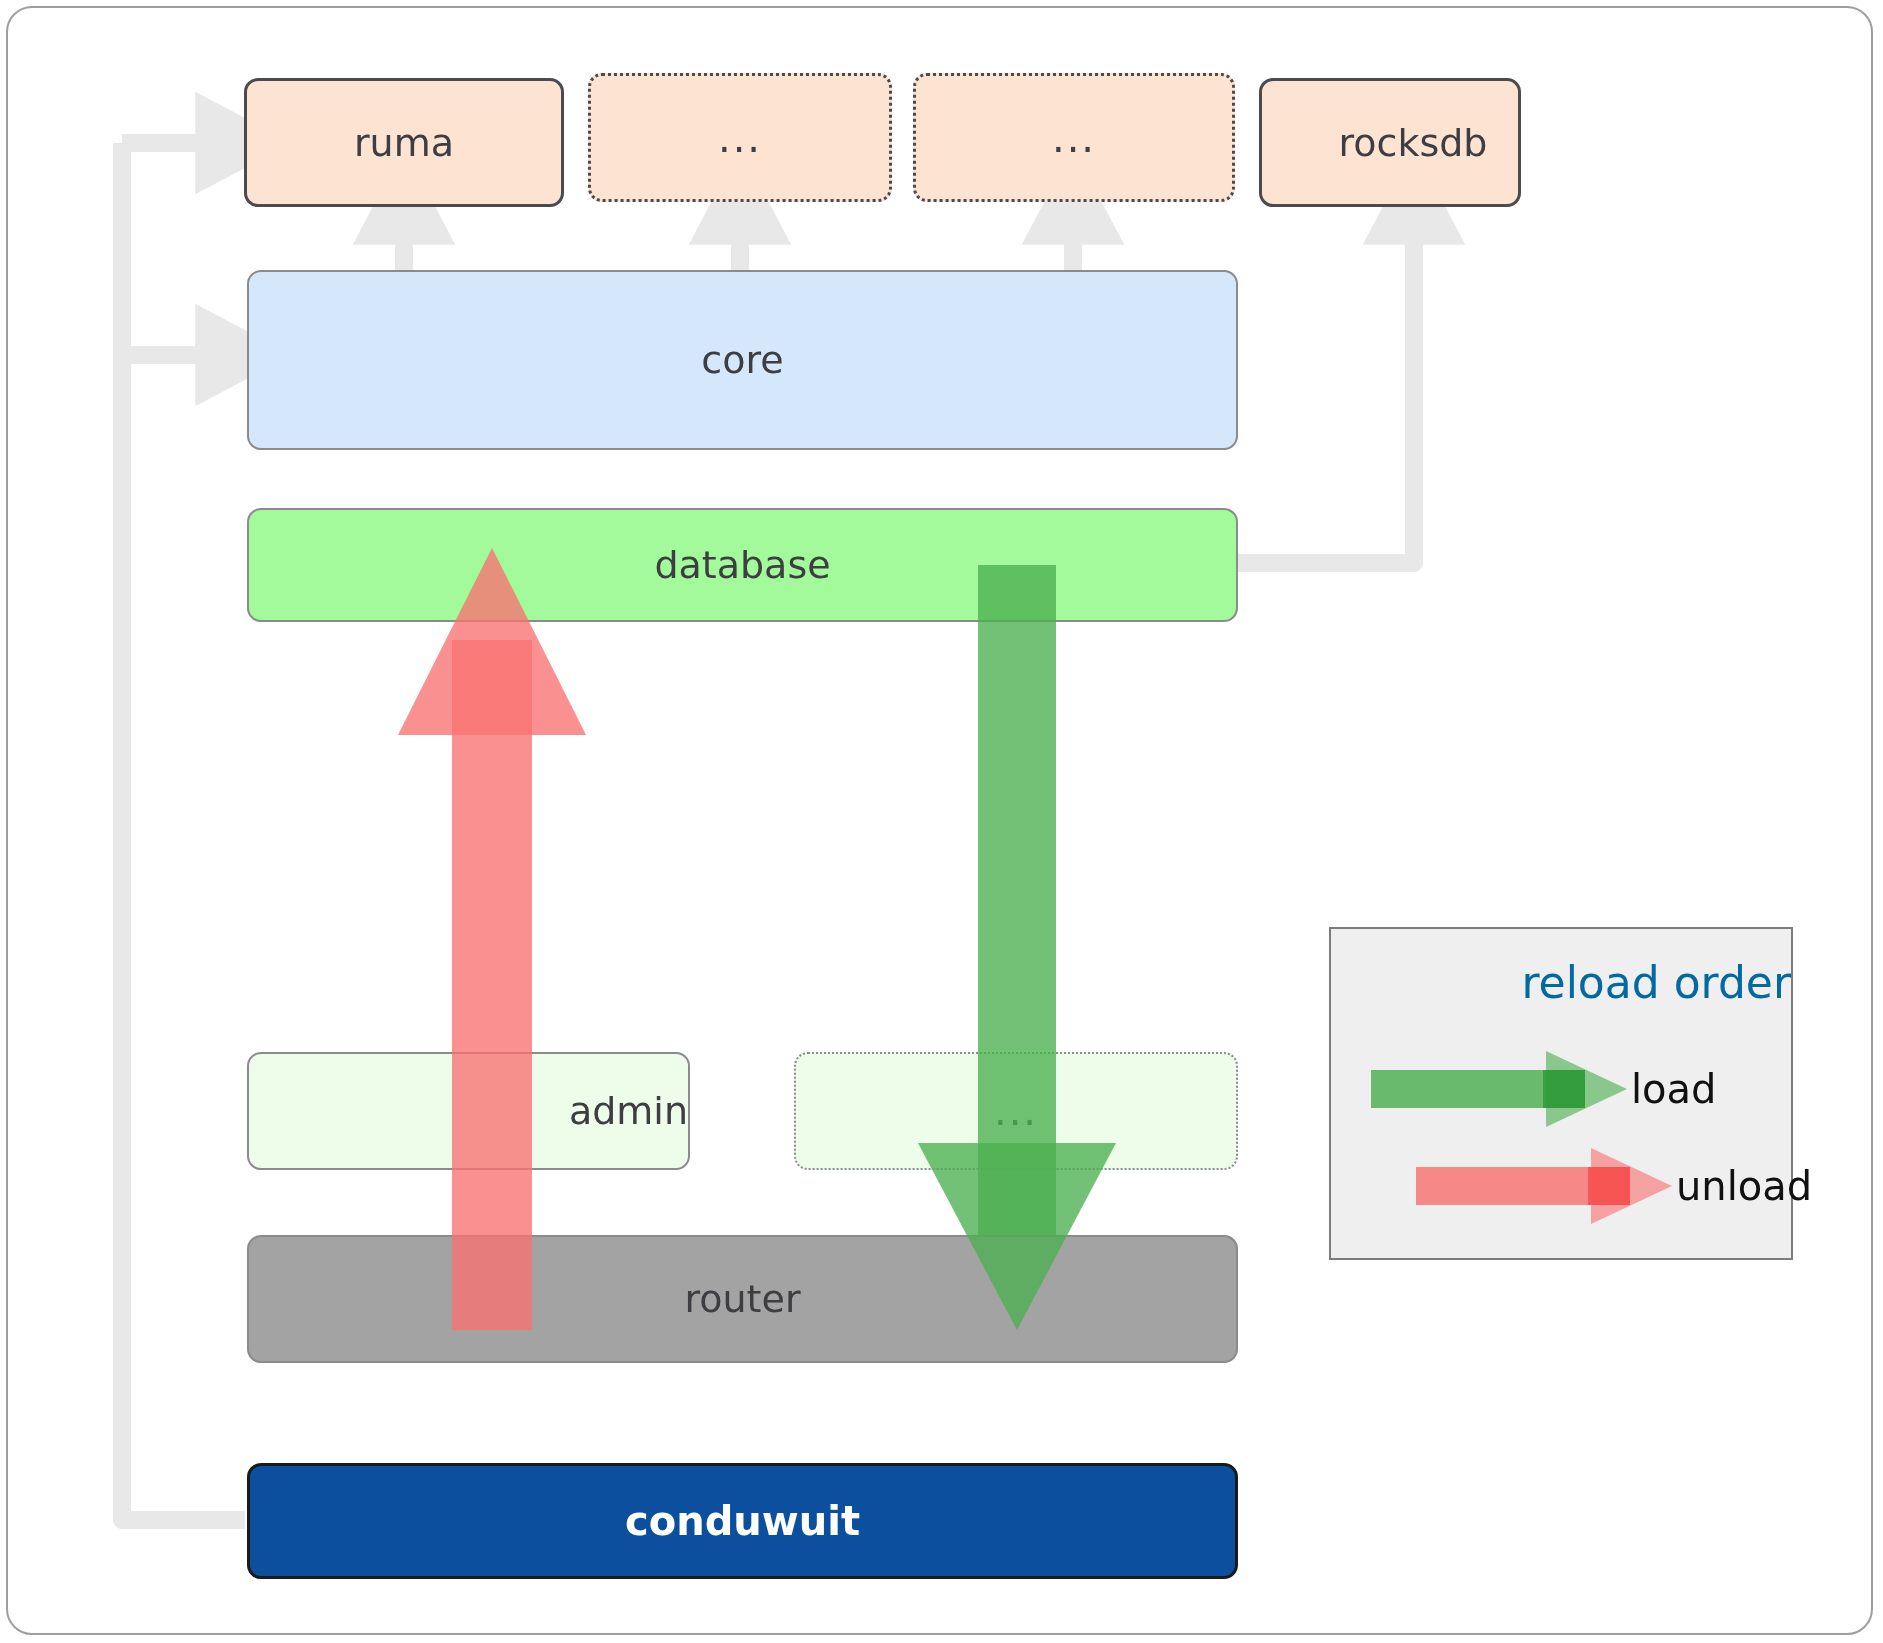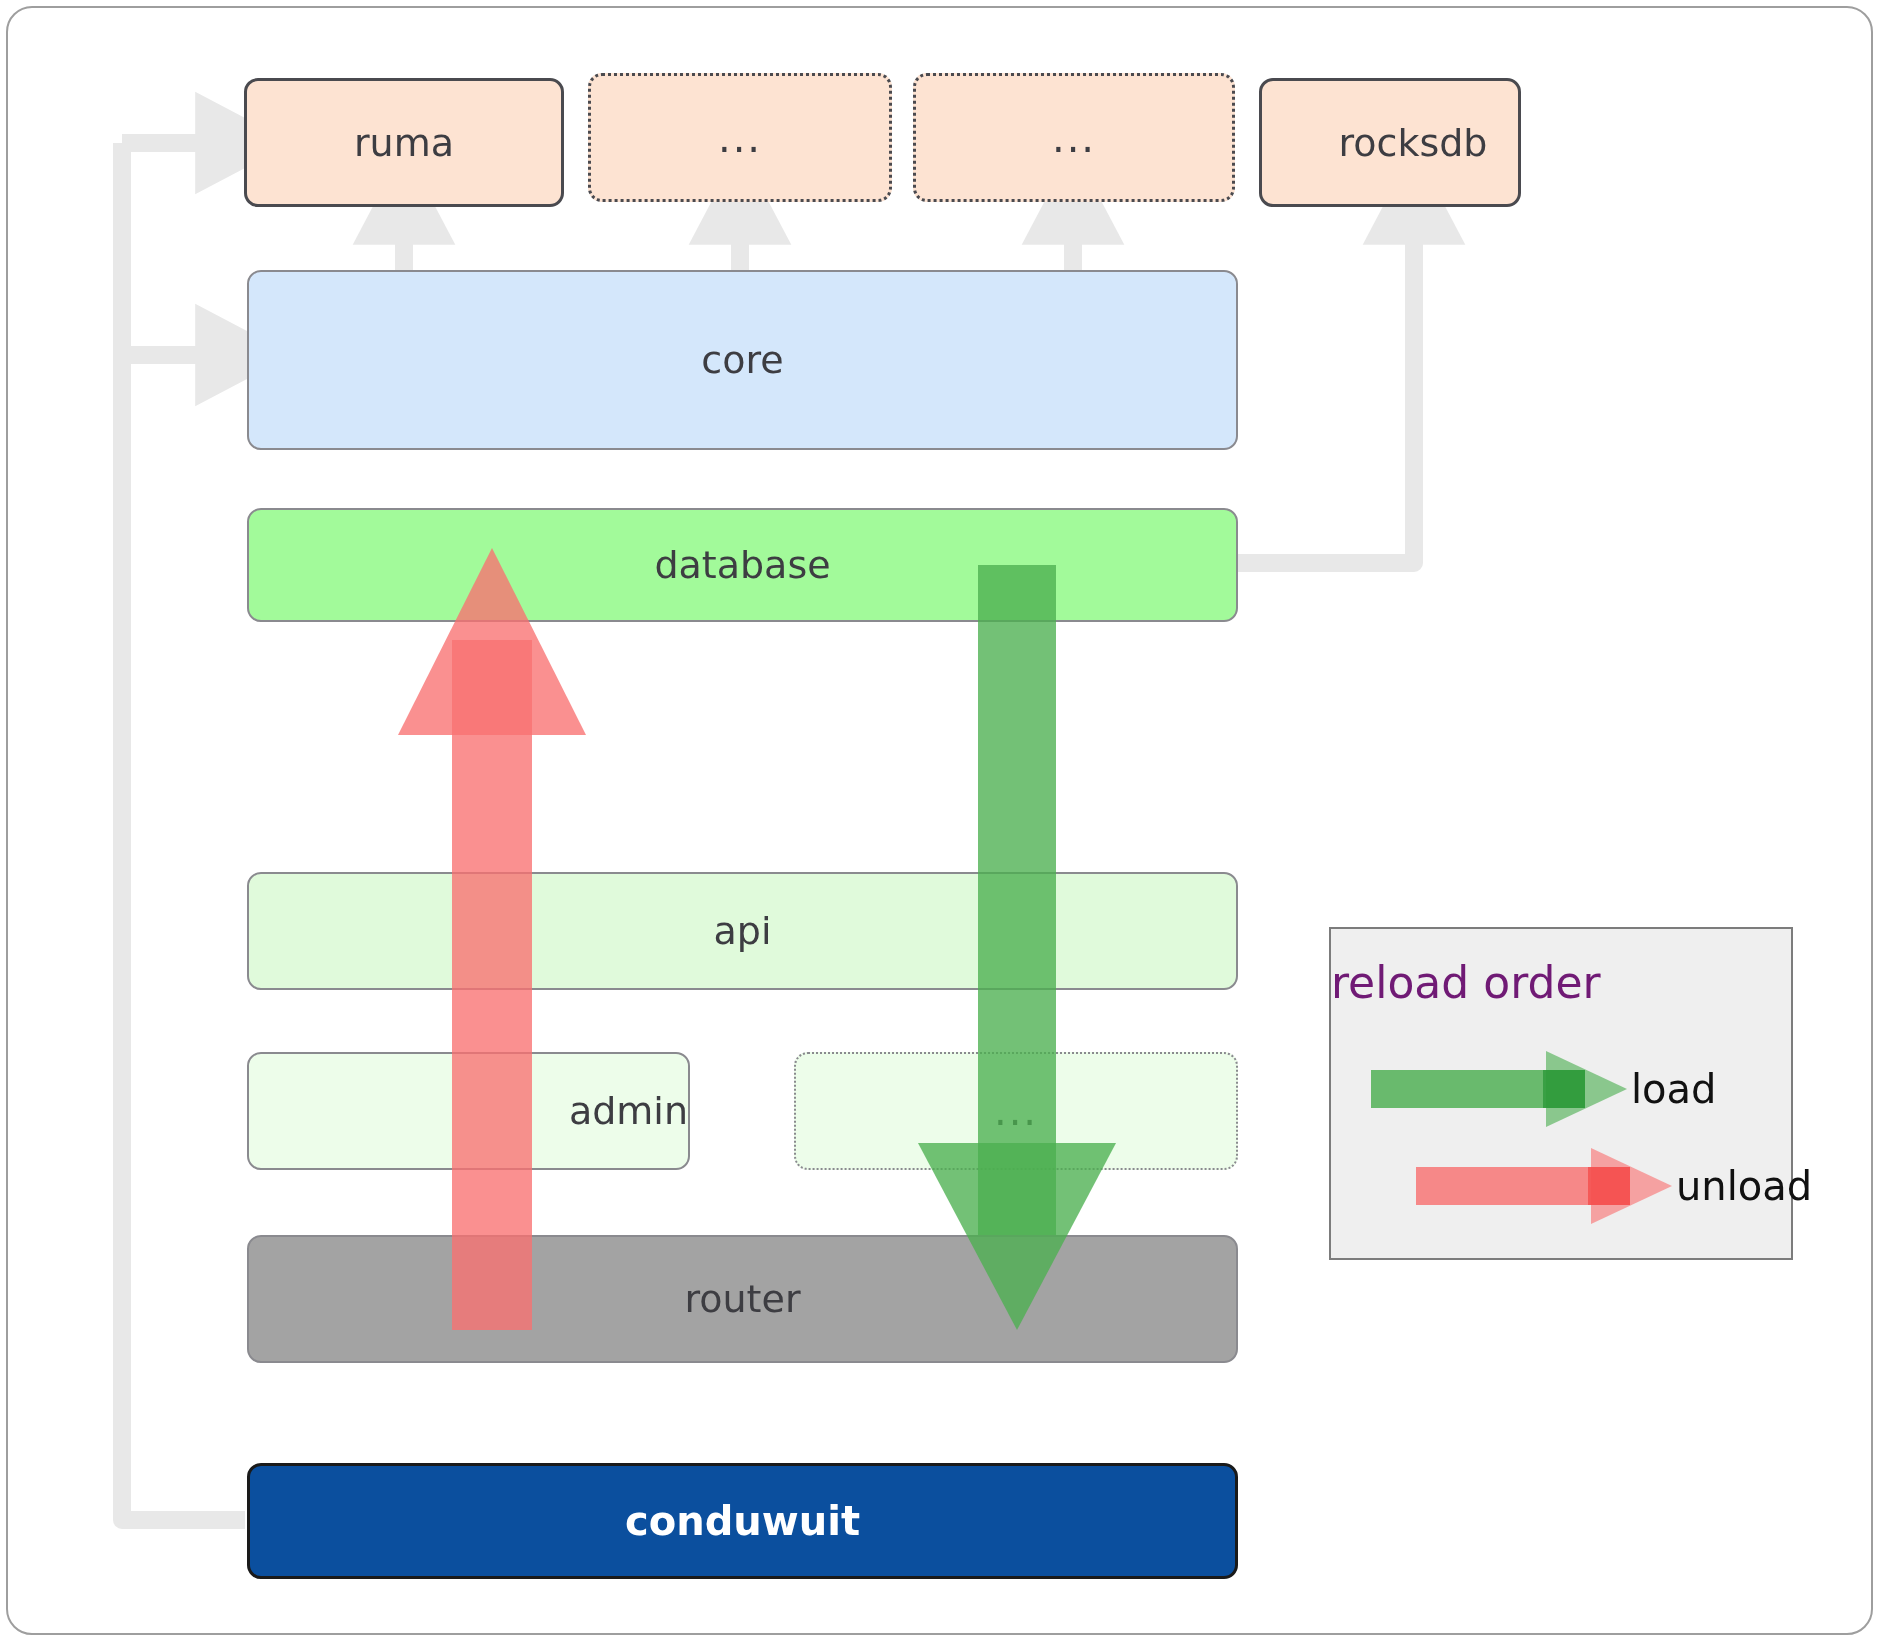--- a/index.html
+++ b/index.html
@@ -115,23 +115,23 @@
     height: 333px;
     background: #efefef;
     border: 2px solid #7c7c7c;
     box-sizing: border-box;
     z-index: 6;
   }
   #legend-title {
     position: absolute;
     left: 0; right: 0;
     top: 28px;
-    text-align: left;
+    text-align: right;
     font-size: 44px;
-    color: #701a75;
+    color: #0369a1;
     font-family: "DejaVu Sans", sans-serif;
   }
   .legend-row {
     position: absolute;
     left: 0;
     width: 464px;
     height: 90px;
     display: flex;
     align-items: center;
   }
@@ -190,23 +190,20 @@
 
   <div class="box core" style="left:247px; top:270px; width:991px; height:180px;">
     <span>core</span>
   </div>
 
   <div class="box db" style="left:247px; top:508px; width:991px; height:114px;">
     <span>database</span>
   </div>
 
 
-  <div class="box api" style="left:247px; top:872px; width:991px; height:118px;">
-    <span>api</span>
-  </div>
 
   <div class="box admin" style="left:247px; top:1052px; width:443px; height:118px;">
     <span>admin</span>
   </div>
 
   <div class="box dots-layer" style="left:794px; top:1052px; width:444px; height:118px;">
     <span class="ellipsis">...</span>
   </div>
 
   <div class="box router" style="left:247px; top:1235px; width:991px; height:128px;">

